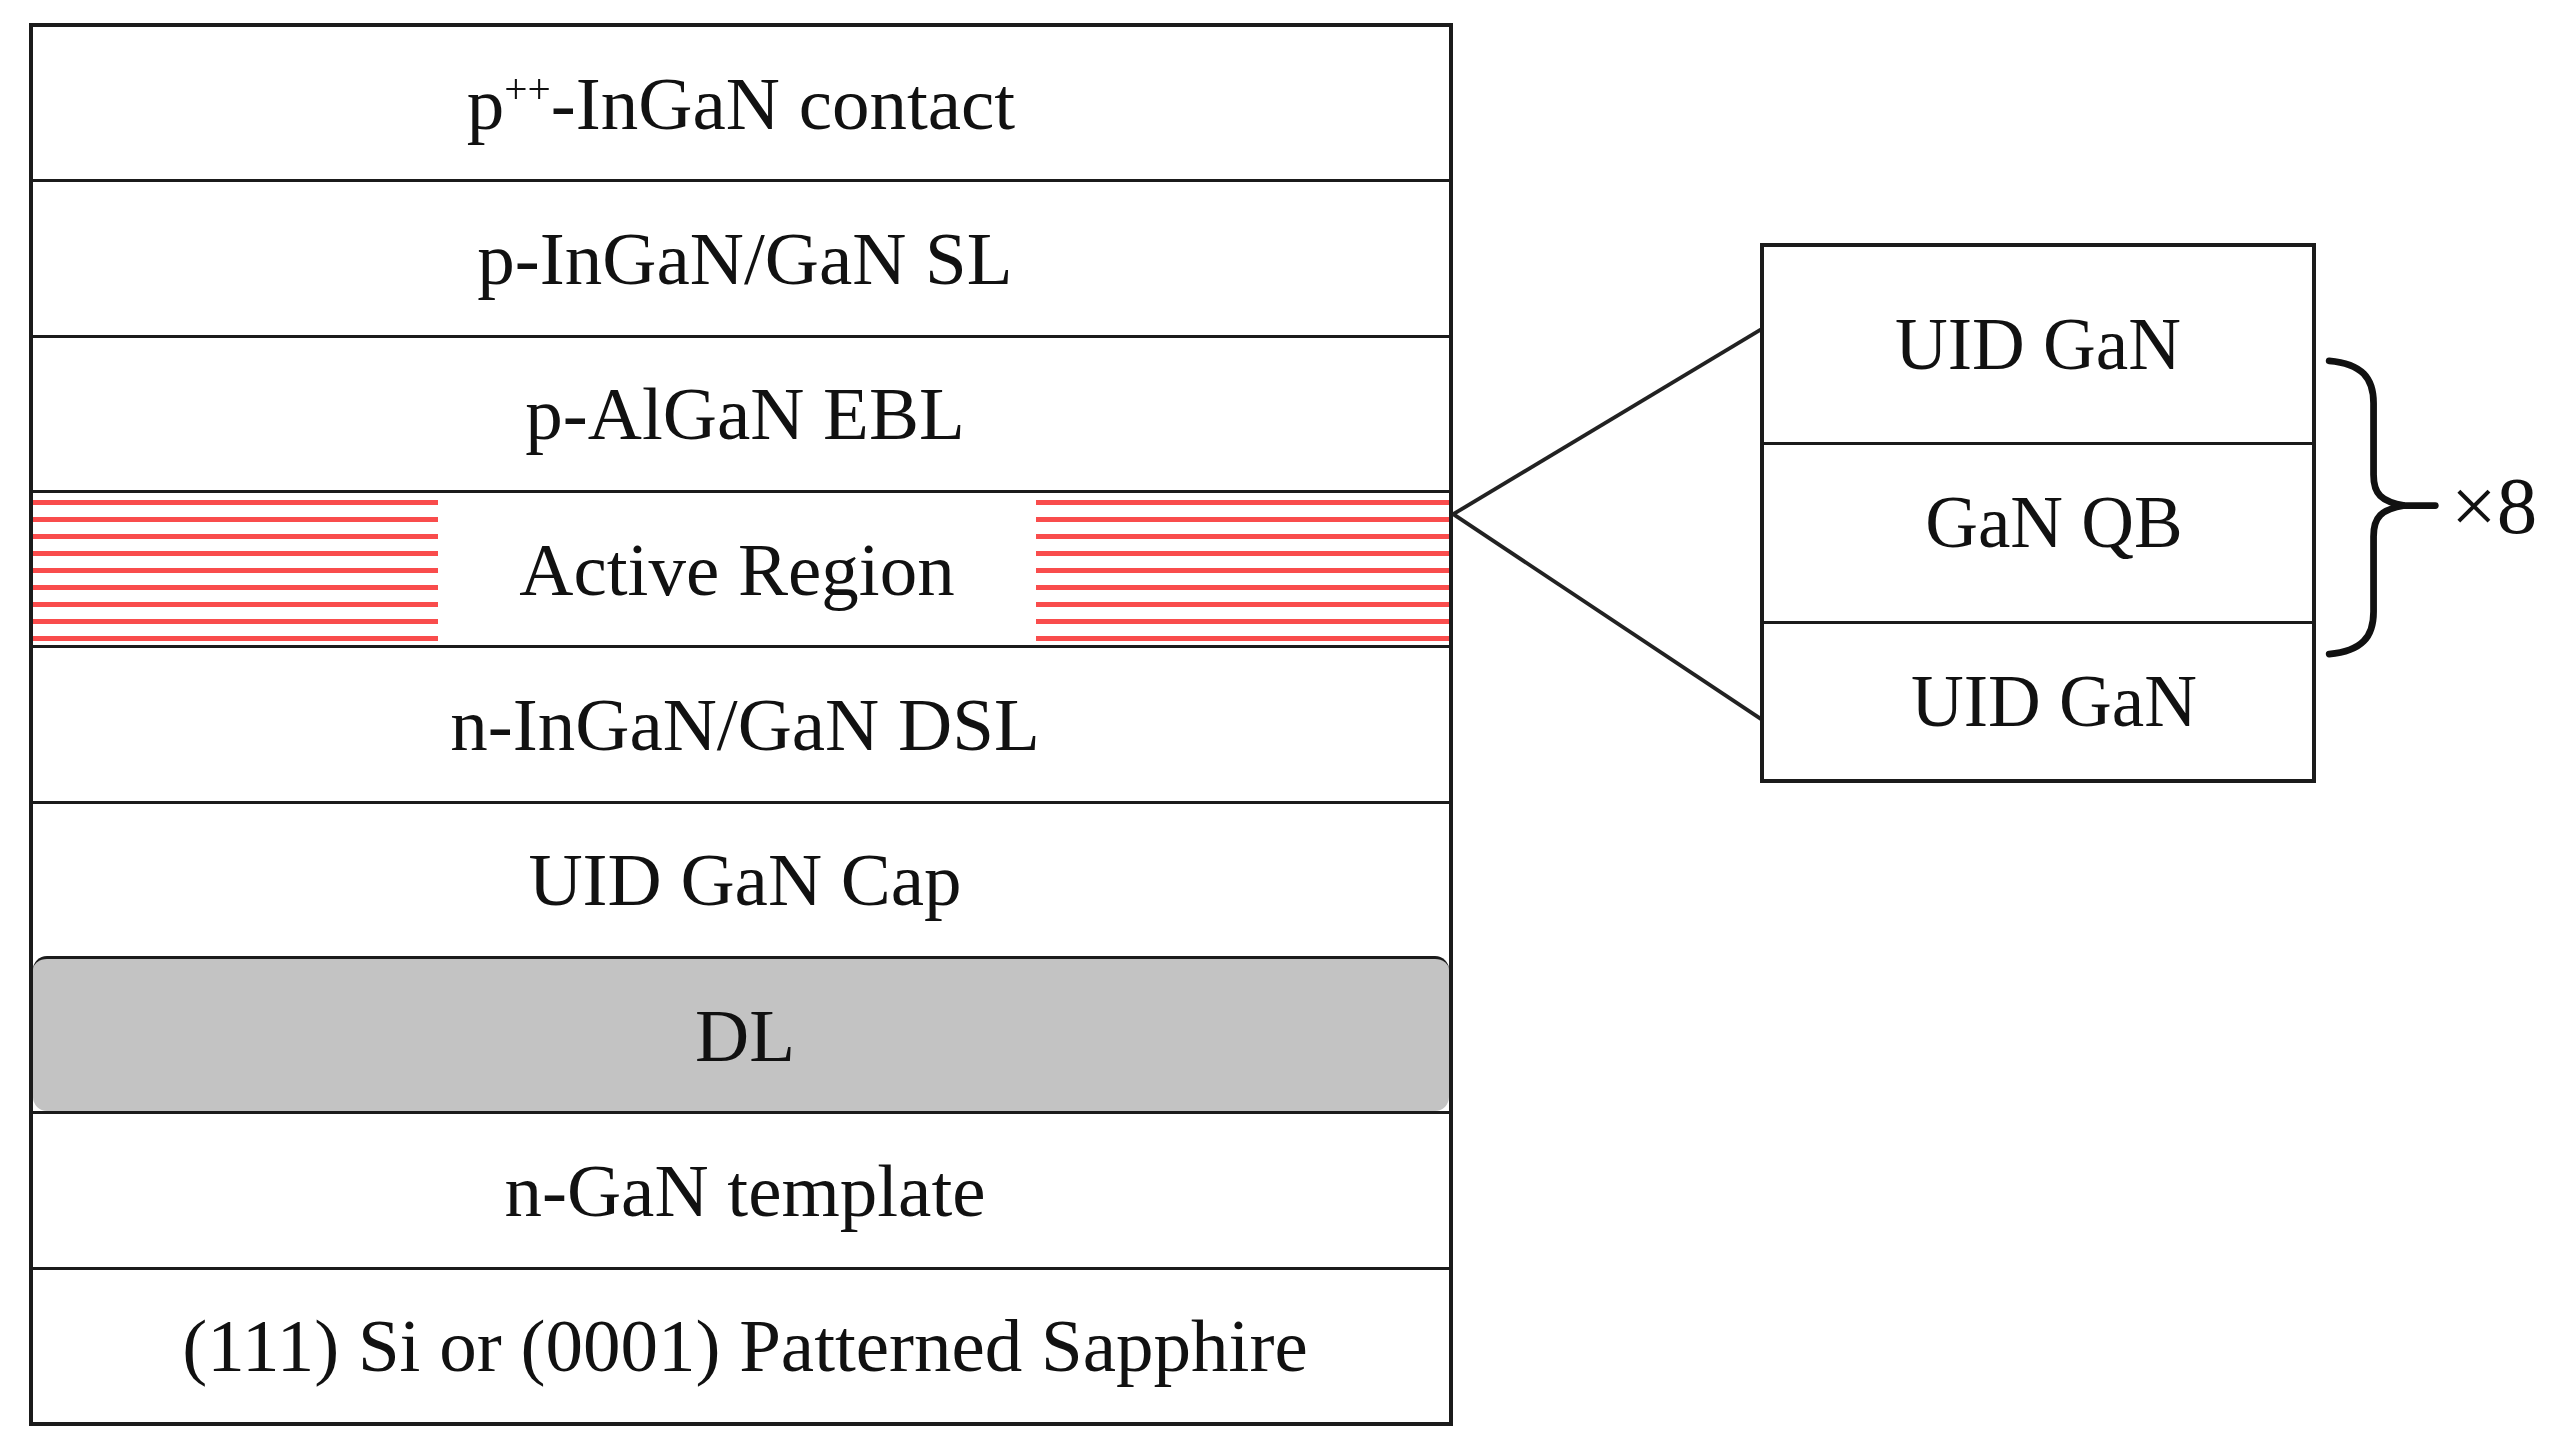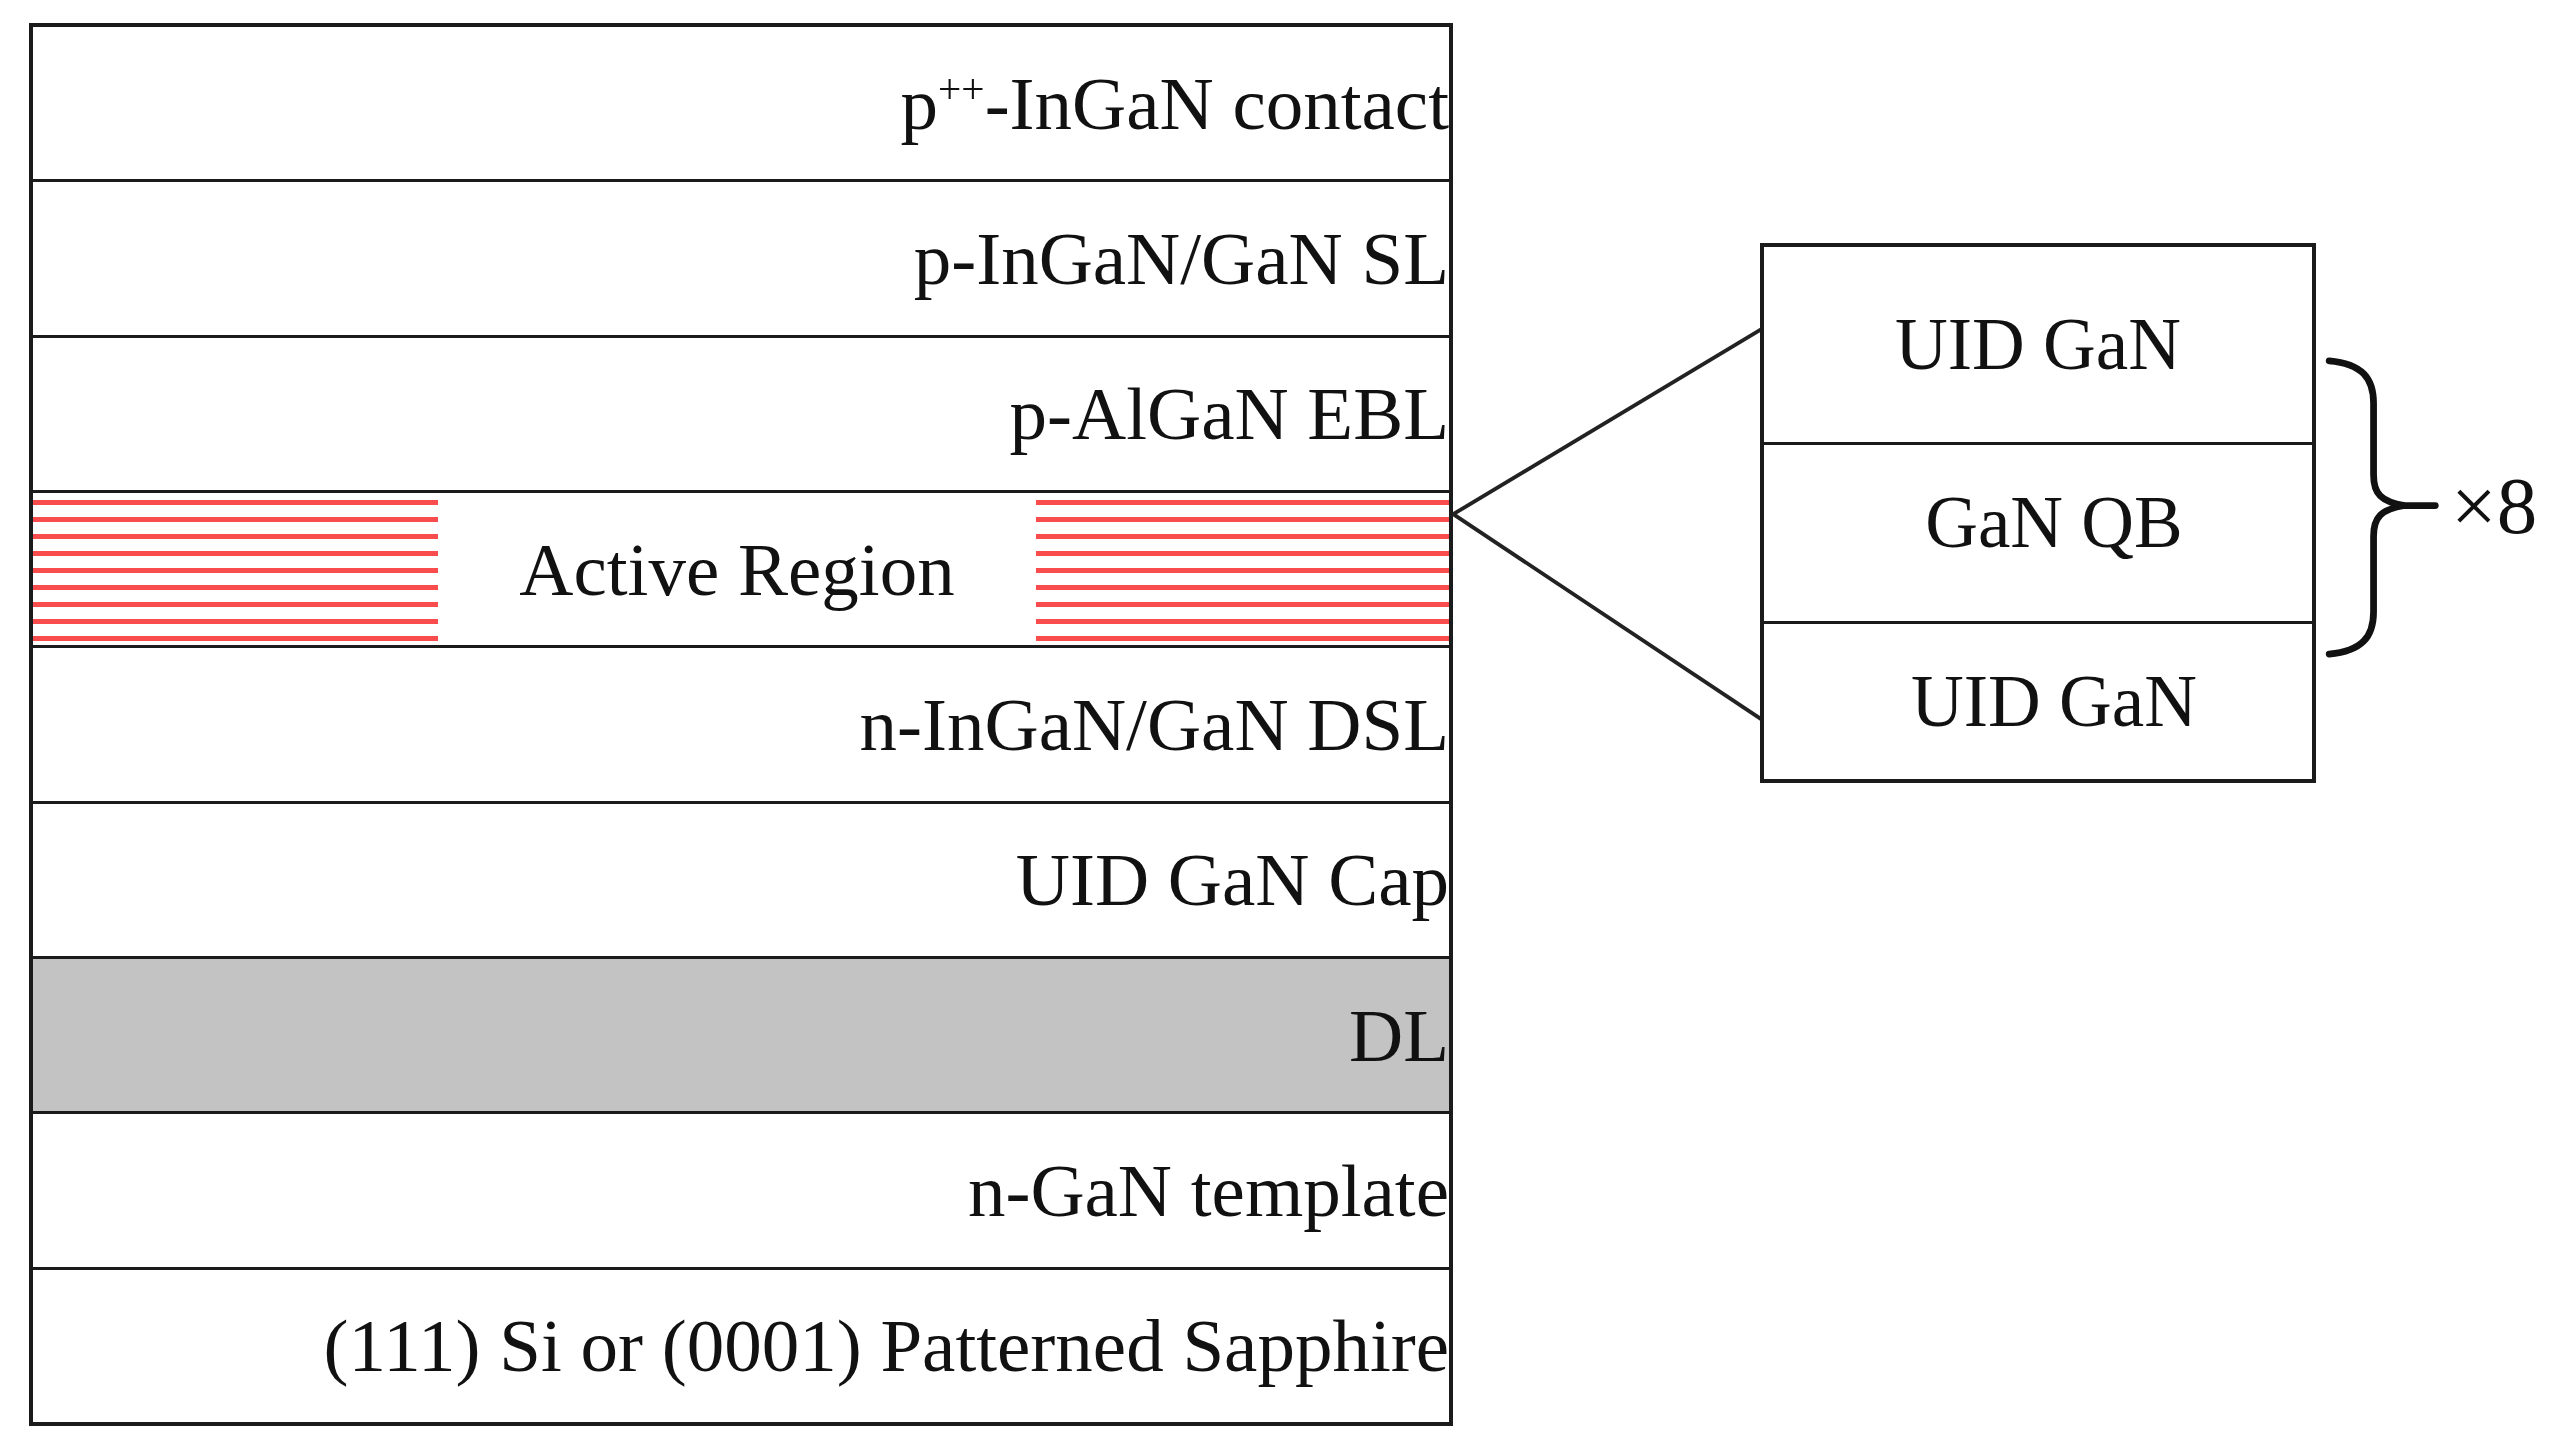--- a/index.html
+++ b/index.html
@@ -22,28 +22,28 @@
     position:absolute;
     left:29px;top:23px;
     width:1424px;height:1403px;
     box-sizing:border-box;
     border:4.8px solid var(--line-color);
     display:flex;flex-direction:column;
     background:#fff;
   }
   .layer{
     flex:1 1 0;
-    display:flex;align-items:center;justify-content:flex-end;
+    display:flex;align-items:center;justify-content:center;
     font-size:75px;line-height:1;
     box-sizing:border-box;
     background:#fff;
     white-space:nowrap;
   }
   .layer + .layer{border-top:3.9px solid var(--line-color);padding-left:8px;}
-  .layer.gray{background:var(--dl-gray);}
+  .layer.gray{background:var(--dl-gray);border-radius:14px;}
   .layer.hatched{padding:0;gap:36px;}
   .layer .sup{font-size:0.55em;vertical-align:super;line-height:0;}
 
   .hatch{
     align-self:stretch;
     background-image:repeating-linear-gradient(
       to bottom,
       rgba(0,0,0,0) 0px, rgba(0,0,0,0) 6.8px,
       var(--hatch-red) 6.8px, var(--hatch-red) 12px,
       rgba(0,0,0,0) 12px, rgba(0,0,0,0) 17px);

